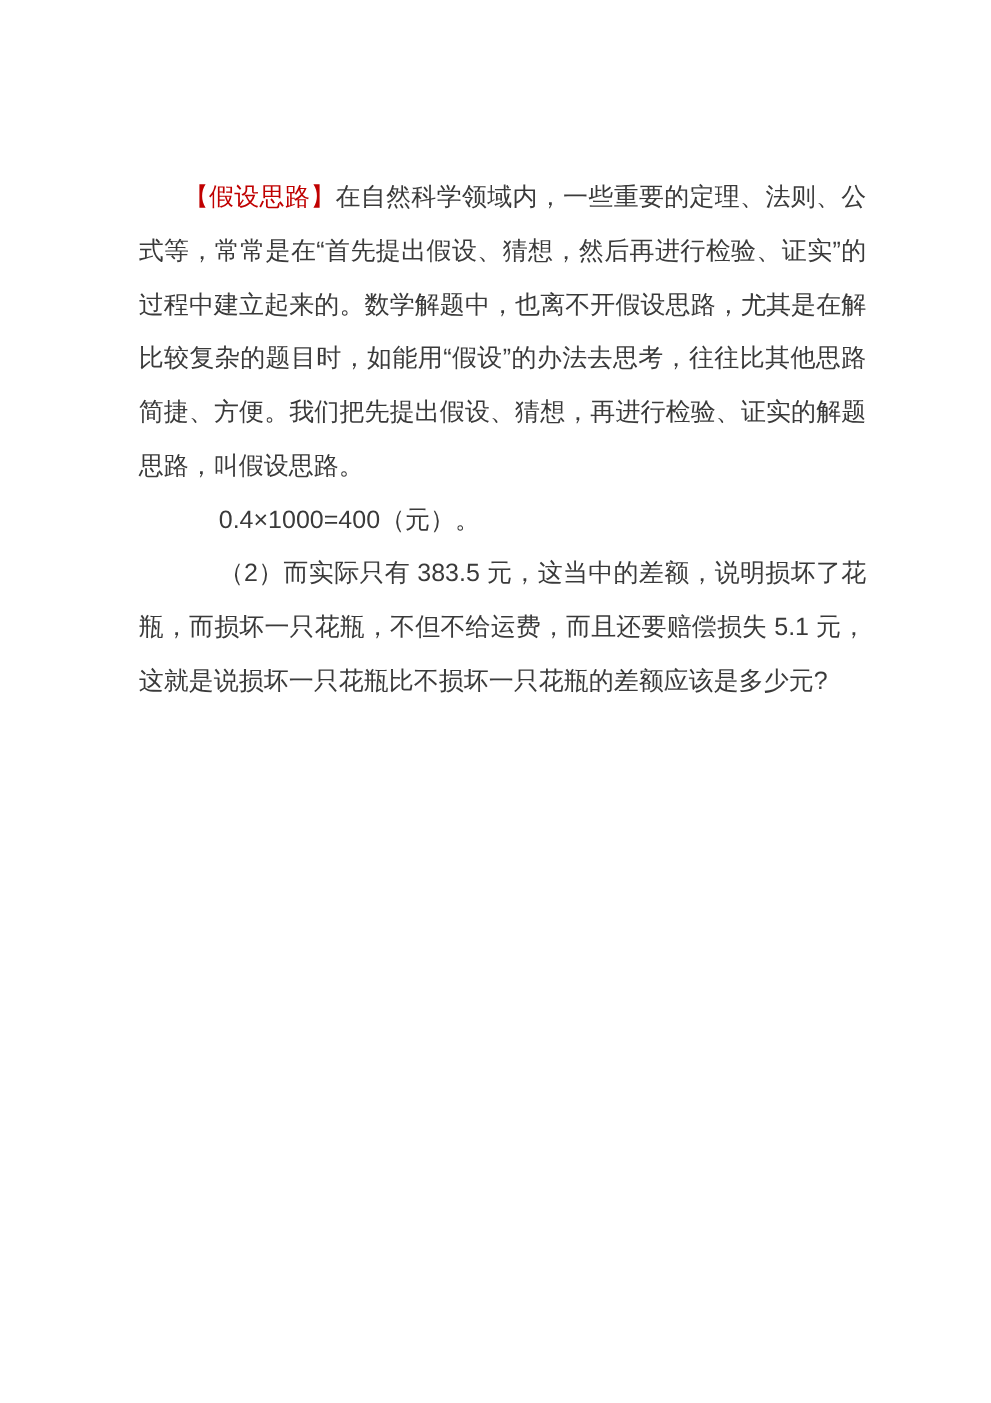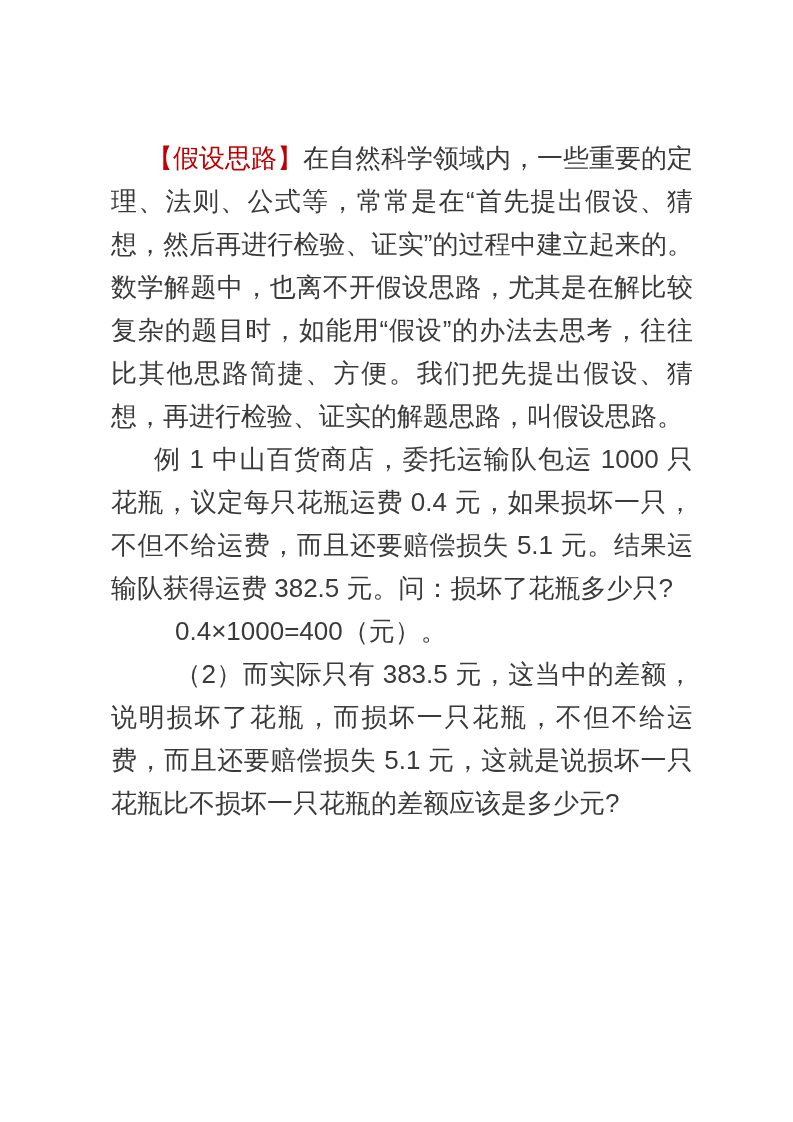--- a/index.html
+++ b/index.html
@@ -16,42 +16,41 @@
   }
   .page {
     position: absolute;
     left: 111px;
     top: 137px;
     width: 582px;
   }
   .para {
     margin: 0;
     padding: 0;
-    font-size: 26px;
+    font-size: 20px;
     line-height: 43px;
     color: #3a3a3a;
     text-align: justify;
     word-break: normal;
     overflow-wrap: break-word;
   }
   .p-intro { text-indent: 36px; }
   .p-ex    { text-indent: 43px; }
   .p-sub   { text-indent: 64px; }
   .highlight {
     color: #c00000;
   }
 </style>
 </head>
 <body>
 
 <div class="page">
 
   <p class="para p-intro"><span class="highlight">【假设思路】</span><span>在自然科学领域内，一些重要的定理、法则、公式等，常常是在“首先提出假设、猜想，然后再进行检验、证实”的过程中建立起来的。数学解题中，也离不开假设思路，尤其是在解比较复杂的题目时，如能用“假设”的办法去思考，往往比其他思路简捷、方便。我们把先提出假设、猜想，再进行检验、证实的解题思路，叫假设思路。</span></p>
 
-  <p class="para p-ex">例 1 中山百货商店，委托运输队包运 1000 只花瓶，议定每只花瓶运费 0.4 元，如果损坏一只，不但不给运费，而且还要赔偿损失 5.1 元。结果运输队获得运费 382.5 元。问：损坏了花瓶多少只?</p>
 
 
 
   <p class="para p-sub">0.4×1000=400（元）。</p>
 
   <p class="para p-sub">（2）而实际只有 383.5 元，这当中的差额，说明损坏了花瓶，而损坏一只花瓶，不但不给运费，而且还要赔偿损失 5.1 元，这就是说损坏一只花瓶比不损坏一只花瓶的差额应该是多少元?</p>
 
 
 
 

